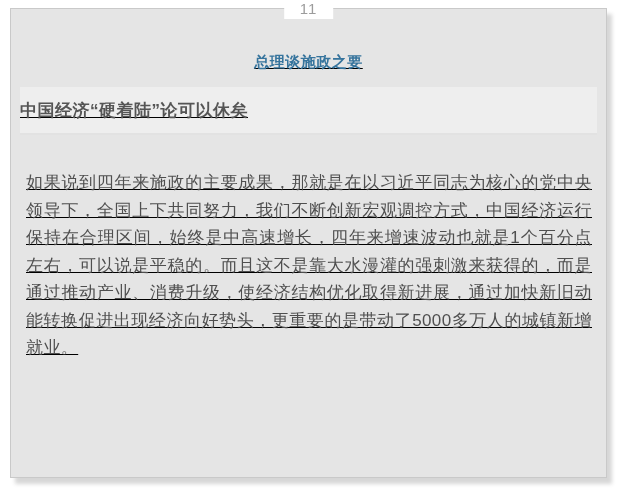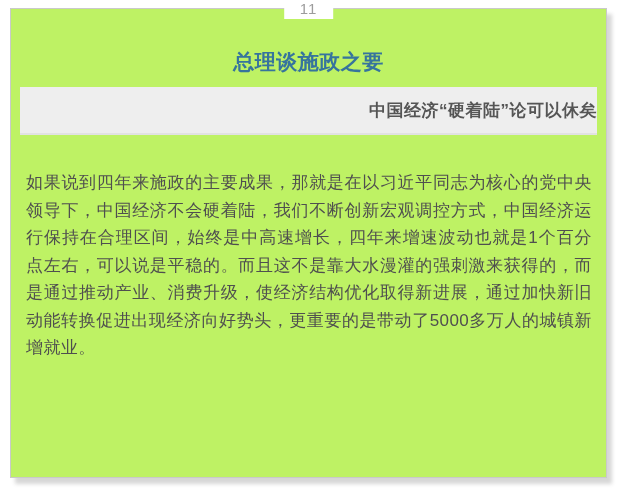--- a/index.html
+++ b/index.html
@@ -16,54 +16,55 @@
     height: 490px;
     background: #ffffff;
     overflow: hidden;
   }
   .card {
     position: absolute;
     left: 10px;
     top: 8px;
     width: 597px;
     height: 470px;
-    background: #bef264;
+    background: #e5e5e5;
     border: 1px solid #c9c9c9;
     box-shadow: 5px 6px 4px rgba(0,0,0,0.16);
+    text-decoration: underline;
   }
   .page-number {
     position: absolute;
     top: -11px;
     left: 50%;
     transform: translateX(-50%);
     background: #ffffff;
     padding: 0 16px;
     font-size: 15px;
     line-height: 21px;
     color: #9c9c9c;
     letter-spacing: 1px;
   }
   .card-title {
     margin: 0;
     padding-top: 43px;
     text-align: center;
-    font-size: 21px;
+    font-size: 15px;
     line-height: 20px;
     font-weight: bold;
     color: #36749d;
     letter-spacing: 0.5px;
   }
   .banner {
     margin: 15px 9px 0 9px;
     height: 48px;
     background: #eeeeee;
     border-bottom: 2px solid #e2e2e2;
     display: flex;
     align-items: center;
-    justify-content: flex-end;
+    justify-content: flex-start;
     font-size: 17px;
     font-weight: bold;
     color: #555555;
     letter-spacing: 0.5px;
   }
   .body-text {
     margin: 34px 14px 0 15px;
     font-size: 17px;
     line-height: 27.5px;
     color: #4f4f4f;
@@ -81,16 +82,16 @@
   <div class="card">
     <div class="page-number">11</div>
 
     <h1 class="card-title">总理谈施政之要</h1>
 
     <div class="banner">
       <span>中国经济“硬着陆”论可以休矣</span>
     </div>
 
     <div class="body-text">
-      <p><span class="seg-normal">如果说到四年来施政的主要成果，那就是在以习近平同志为核心的党中央领导下，中国经济不会硬着陆，我们不断创新宏观调控方式，中国经济运行保持在合理区间，始终是中高速增长，四年来增速波动也就是1个百分点左右，可以说是平稳的。而且这不是靠大水漫灌的强刺激来获得的，而是通过推动产业、消费升级，使经济结构优化取得新进展，通过加快新旧动能转换促进出现经济向好势头，更重要的是带动了5000多万人的城镇新增就业。</span></p>
+      <p><span class="seg-normal">如果说到四年来施政的主要成果，那就是在以习近平同志为核心的党中央领导下，全国上下共同努力，我们不断创新宏观调控方式，中国经济运行保持在合理区间，始终是中高速增长，四年来增速波动也就是1个百分点左右，可以说是平稳的。而且这不是靠大水漫灌的强刺激来获得的，而是通过推动产业、消费升级，使经济结构优化取得新进展，通过加快新旧动能转换促进出现经济向好势头，更重要的是带动了5000多万人的城镇新增就业。</span></p>
     </div>
   </div>
 </div>
 
 </body></html>

